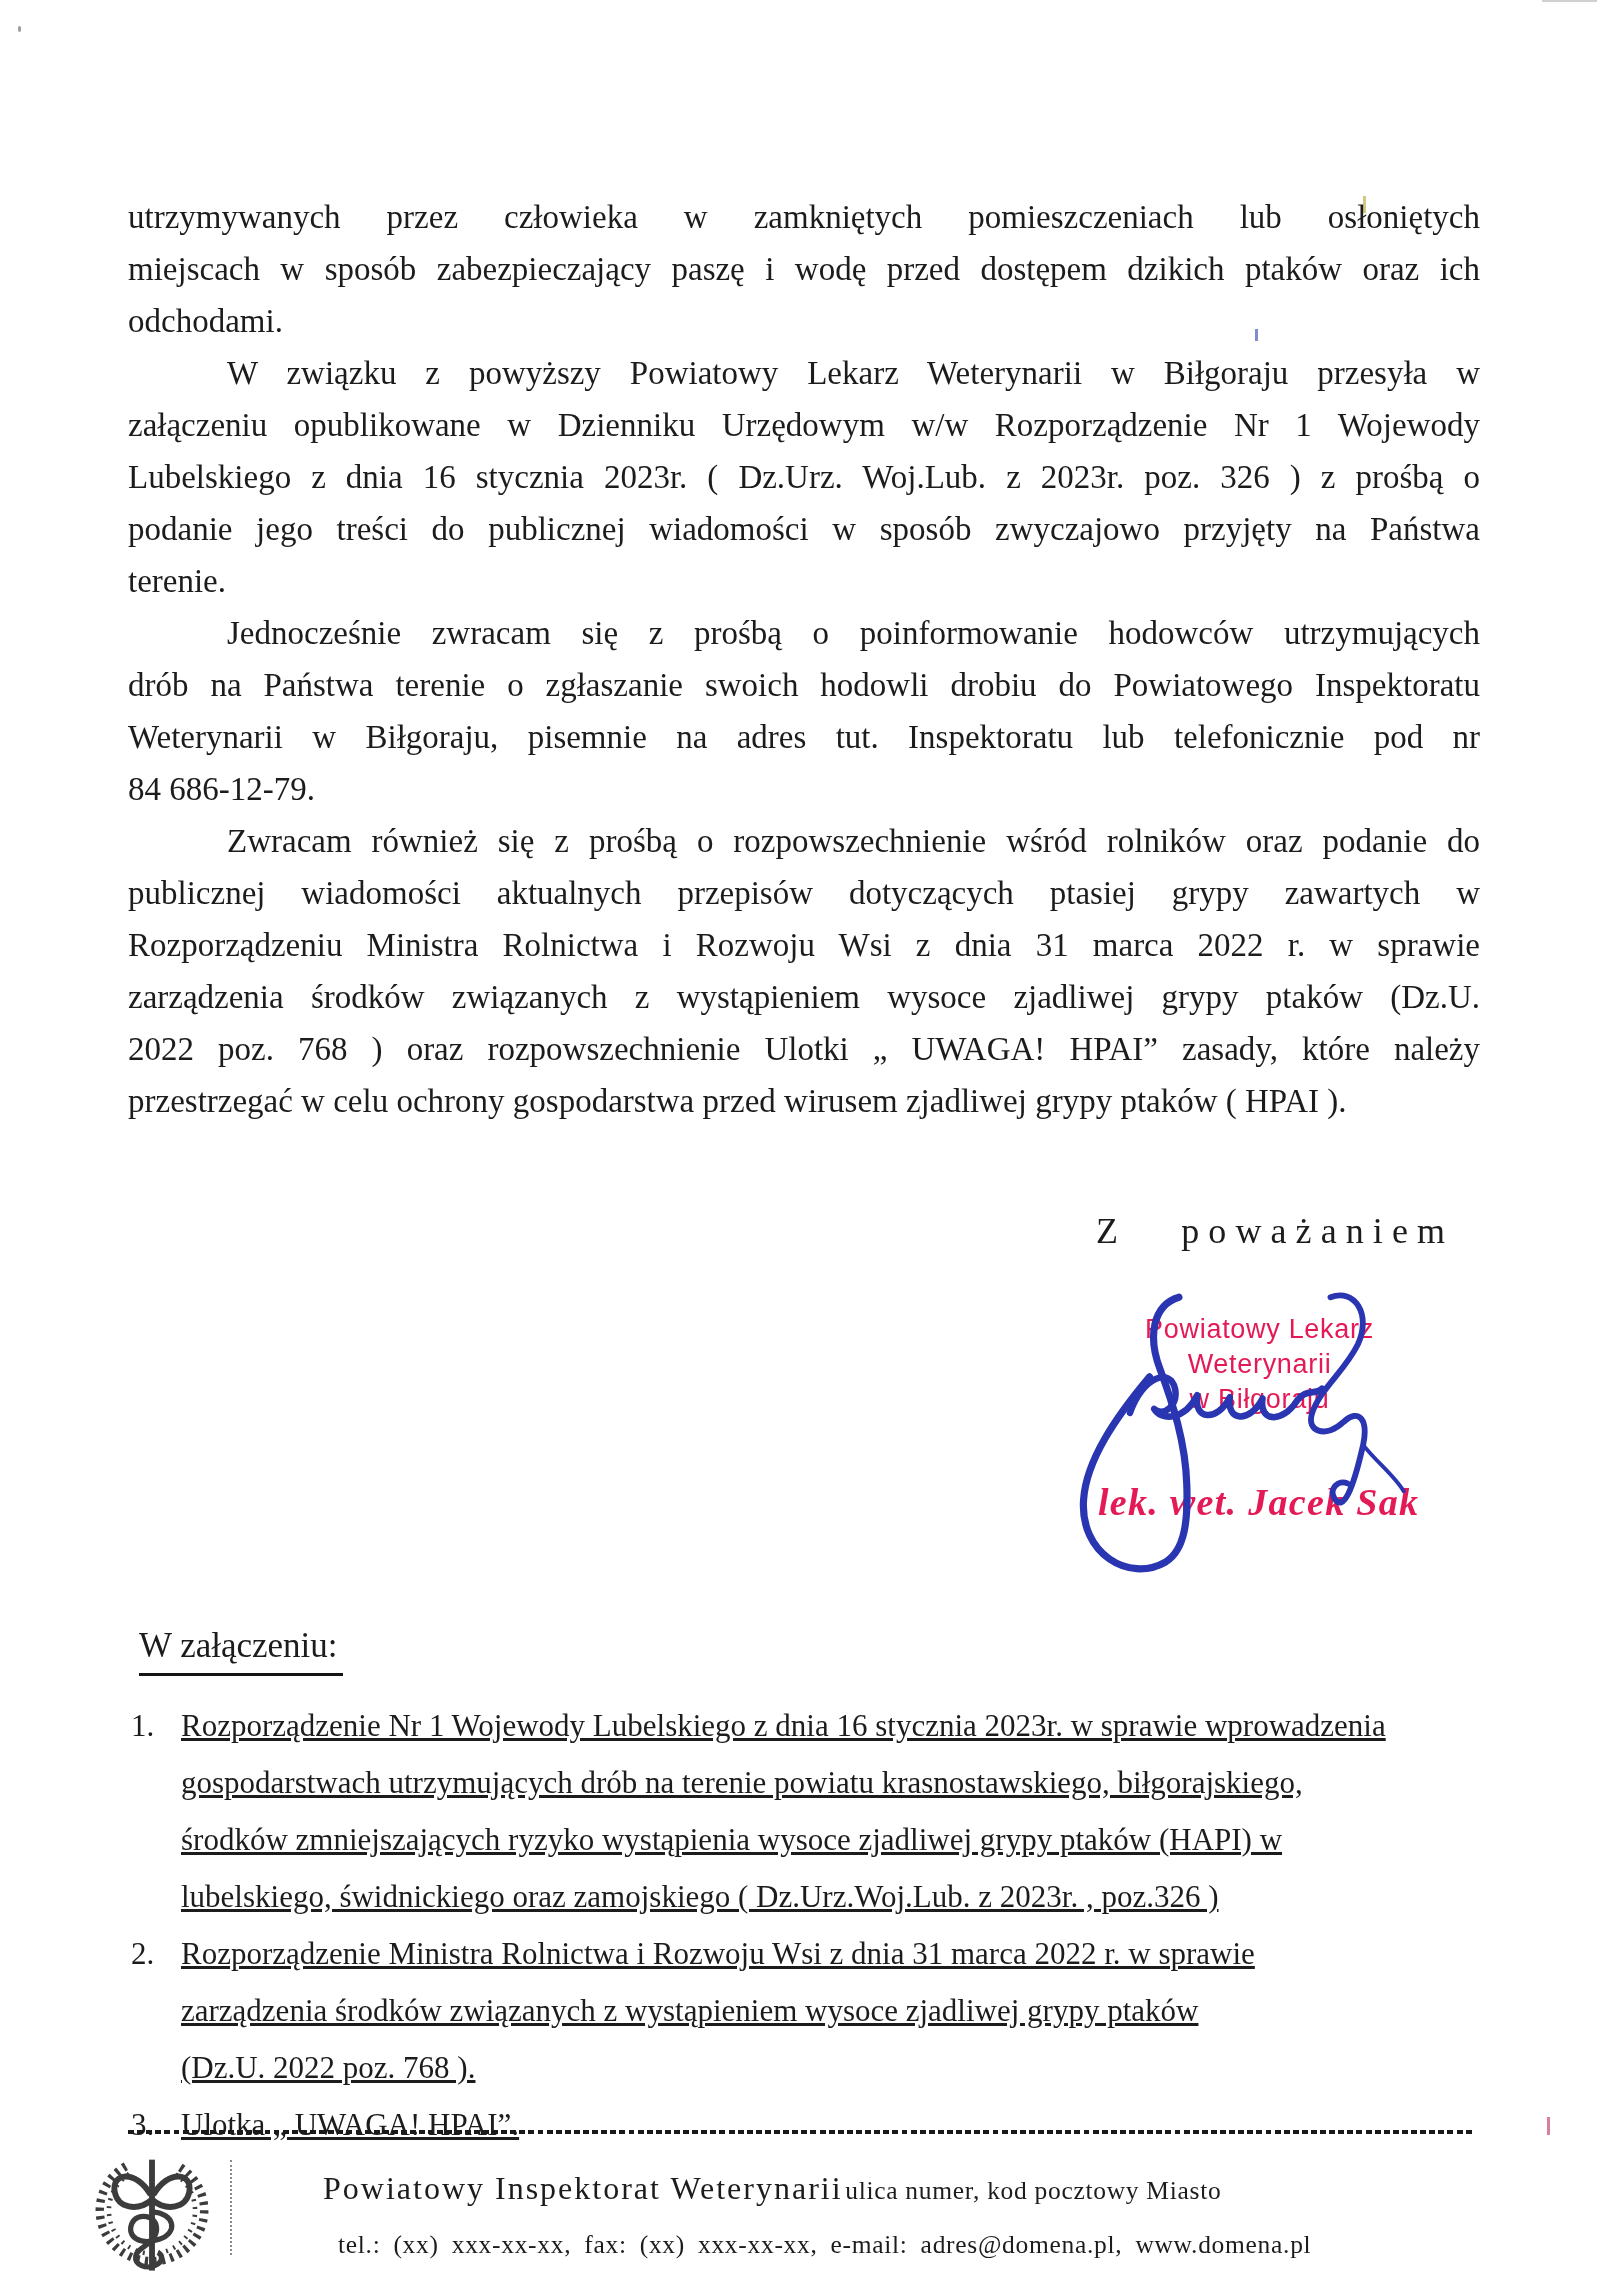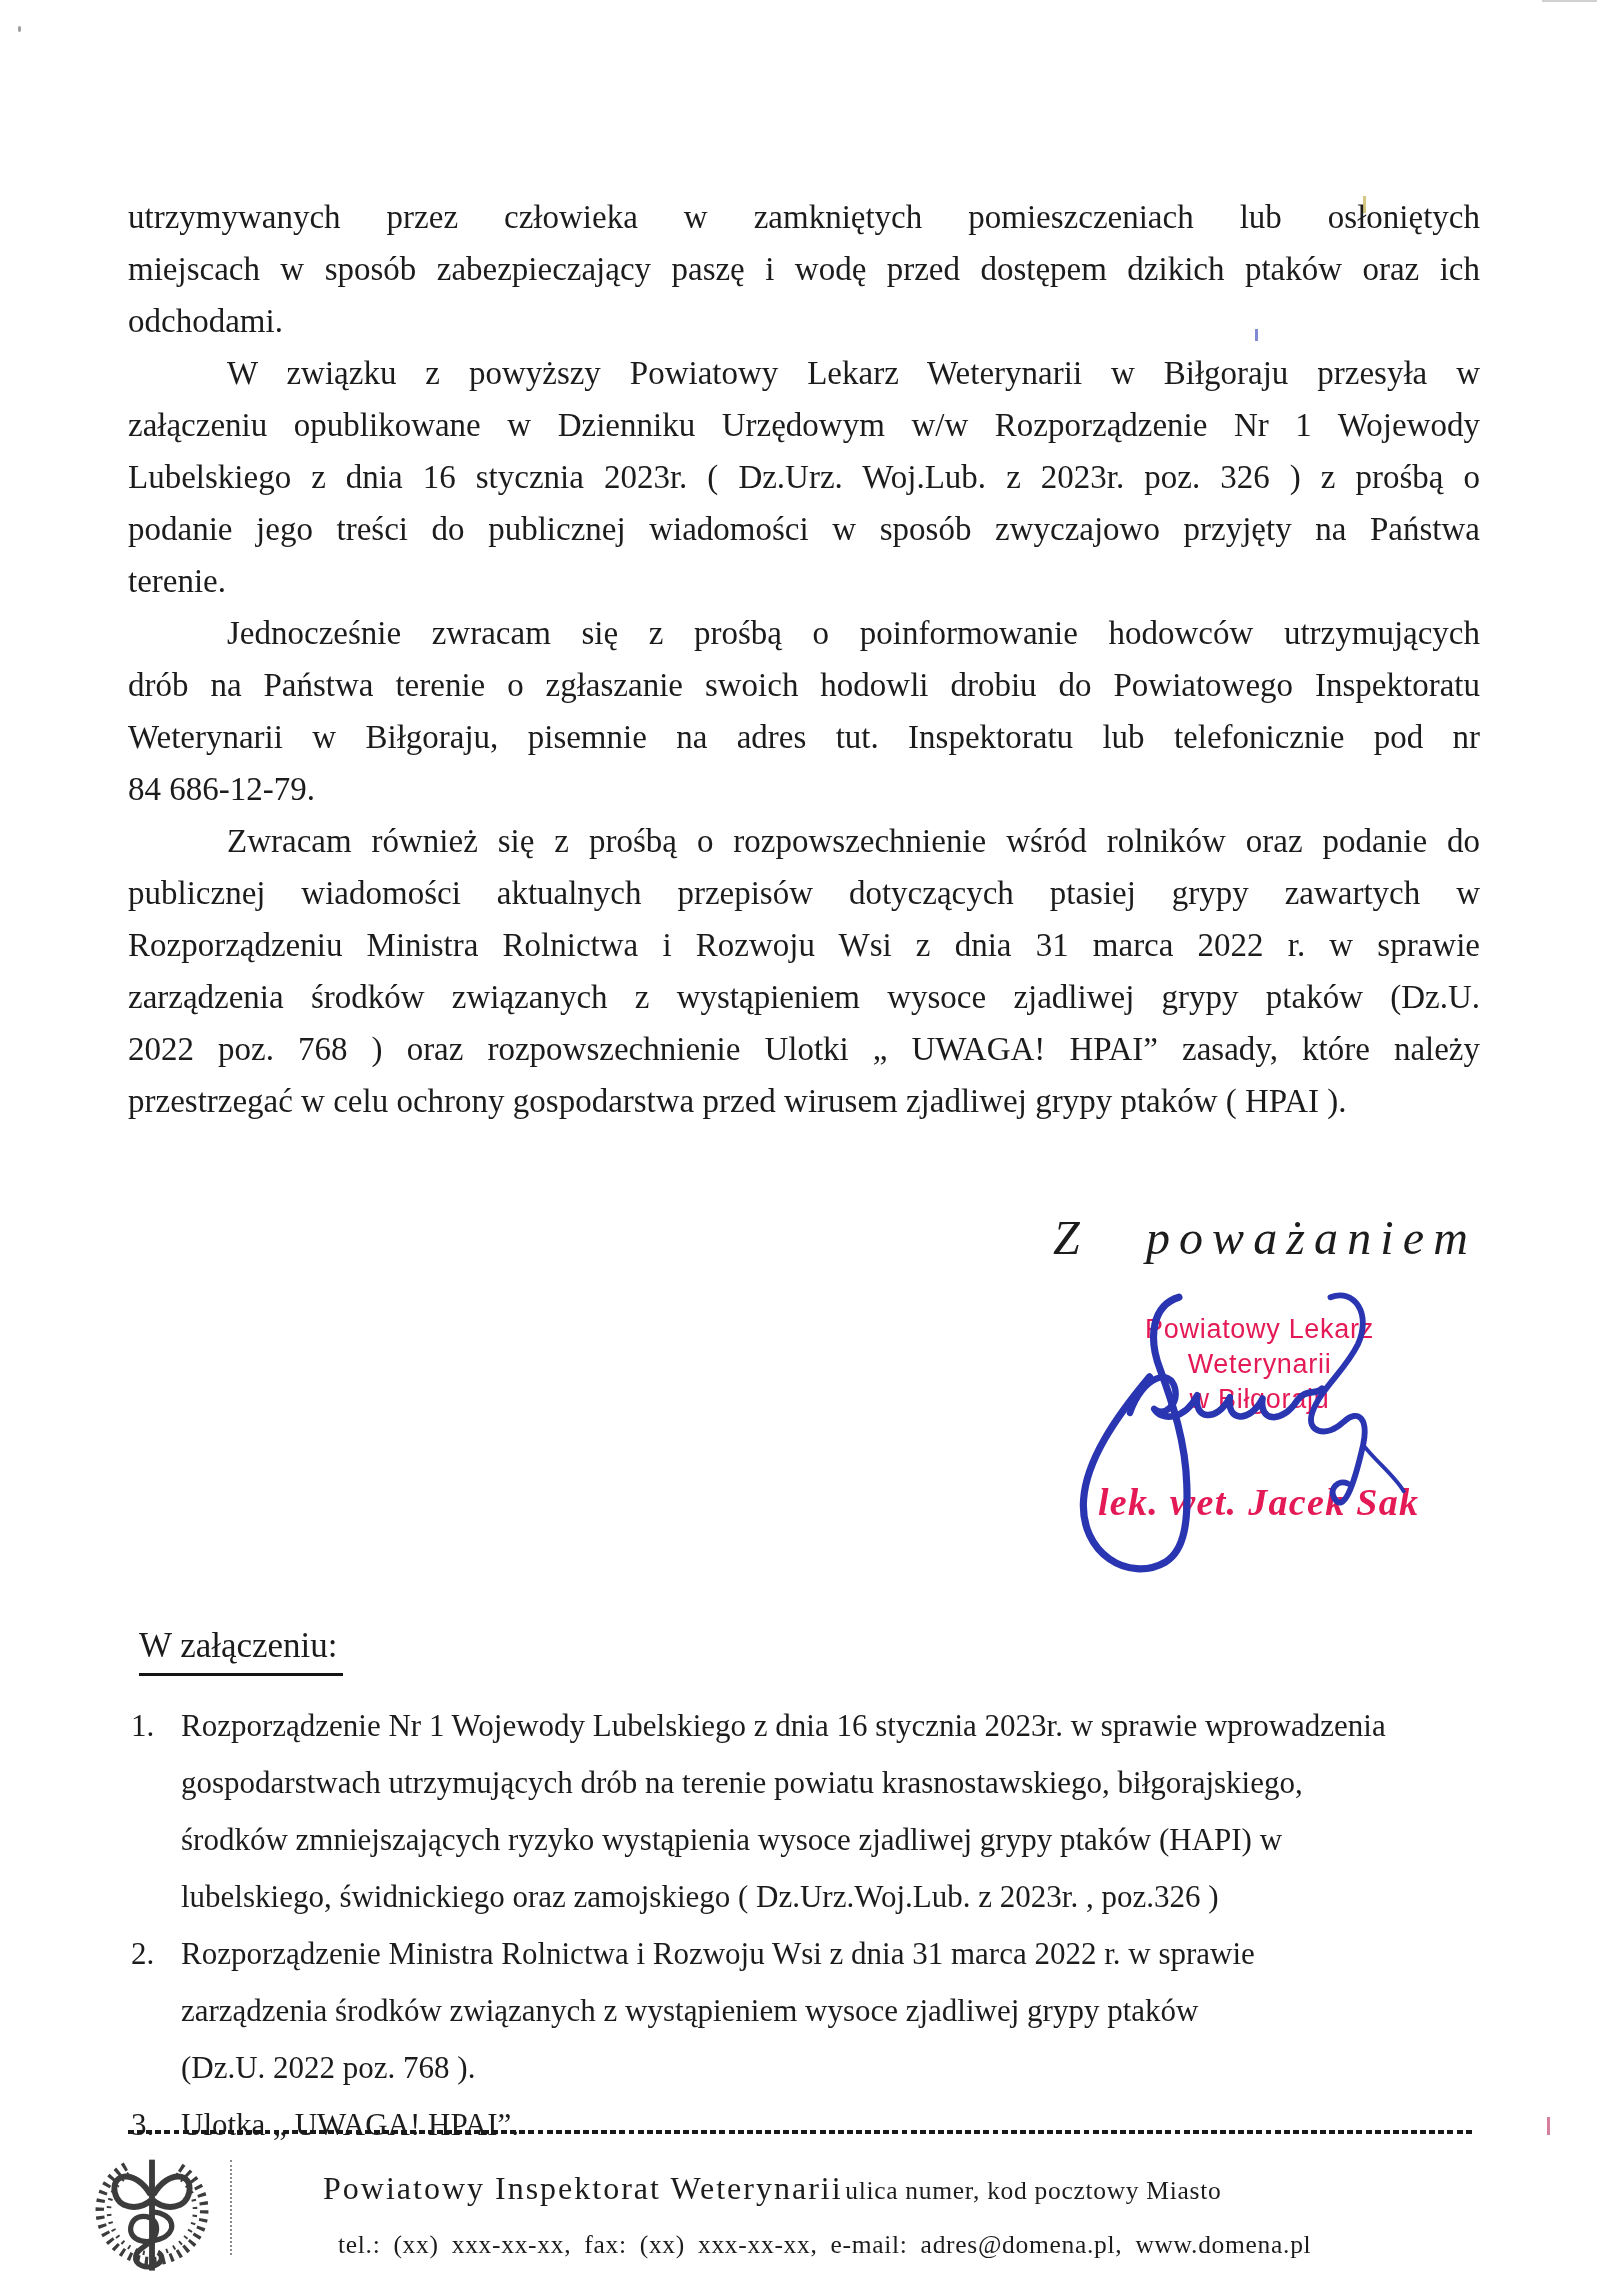--- a/index.html
+++ b/index.html
@@ -17,21 +17,21 @@
   .speck-pink{position:absolute;left:1547px;top:2117px;width:2.6px;height:17.6px;background:#d06a8c;opacity:.85;}
 
   
   .body-text{position:absolute;left:128px;top:191px;width:1352px;font-size:33px;}
   .bl{line-height:52px;}
   .j{text-align:justify;text-align-last:justify;}
   .ind{text-indent:99px;}
 
   
   .closing{
-    position:absolute;left:1053px;top:1210px;font-size:48px;font-style:italic;
+    position:absolute;left:1096px;top:1210px;font-size:36px;
     letter-spacing:9.1px;word-spacing:36px;white-space:nowrap;
   }
 
   
   .stamp{
     position:absolute;left:1070px;top:1312px;width:379px;text-align:center;
     font-family:"Liberation Sans",sans-serif;font-size:27px;line-height:35px;
     color:var(--stamp-red,#e41a56);letter-spacing:0.7px;
   }
   .signer{
@@ -43,21 +43,21 @@
   .sig-svg path{stroke:var(--signature-blue,#2a35b2);fill:none;stroke-linecap:round;stroke-linejoin:round;}
 
   
   .att-head{
     position:absolute;left:139px;top:1619px;font-size:35px;
     border-bottom:3.9px solid #141414;padding:0 5.2px 6.5px 0;margin-top:7px;
   }
   .att-list{position:absolute;left:131px;top:1697px;width:1355px;font-size:31px;}
   .att-item{position:relative;padding-left:50px;}
   .att-num{position:absolute;left:0;top:0;line-height:57px;}
-  .att-ln{line-height:57px;}
+  .att-ln{line-height:57px;text-decoration:underline;}
 
   
   .sep{
     position:absolute;left:128px;top:2130px;width:1346px;height:3.9px;
     background:repeating-linear-gradient(90deg,#1a1a1a 0 5.9px,transparent 5.9px 9.1px);
   }
   .logo{position:absolute;left:90px;top:2157px;}
   .logo path, .logo line{stroke:#3c3c3c;fill:none;}
   .vdots{position:absolute;left:230px;top:2160px;height:95px;width:0;border-left:2px dotted #8b8b8b;}
   .footer-line1{position:absolute;left:323px;top:2170px;white-space:nowrap;}

